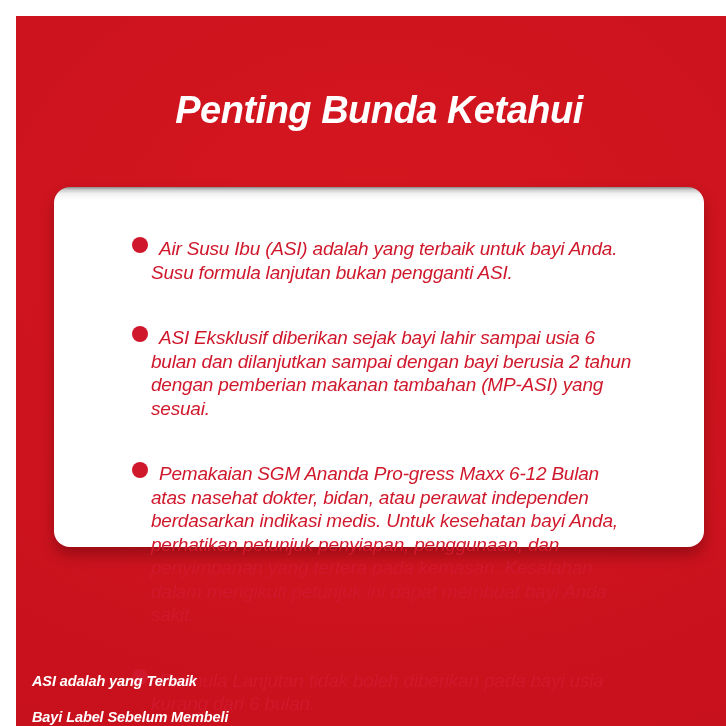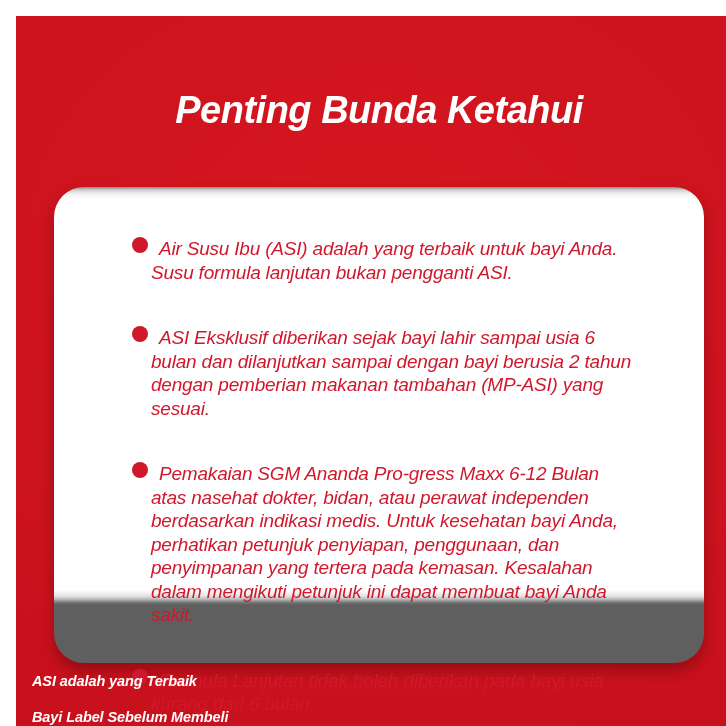--- a/index.html
+++ b/index.html
@@ -30,22 +30,22 @@
     letter-spacing: -0.5px;
     line-height: 44px;
   }
 
   
   .notice-card {
     position: absolute;
     left: 38px;
     top: 171px;
     width: 650px;
-    height: 476px;
-    border-radius: 30px;
+    height: 360px;
+    border-radius: 16px;
     background: linear-gradient(180deg,
       #8b8b8b 0px,
       #cfcfcf 3px,
       #f2f2f2 7px,
       #ffffff 13px,
       #ffffff 403px,
       #e3e3e3 409px,
       #bdbdbd 412px,
       #6f6f6f 416px,
       #5f5f5f 418px);

